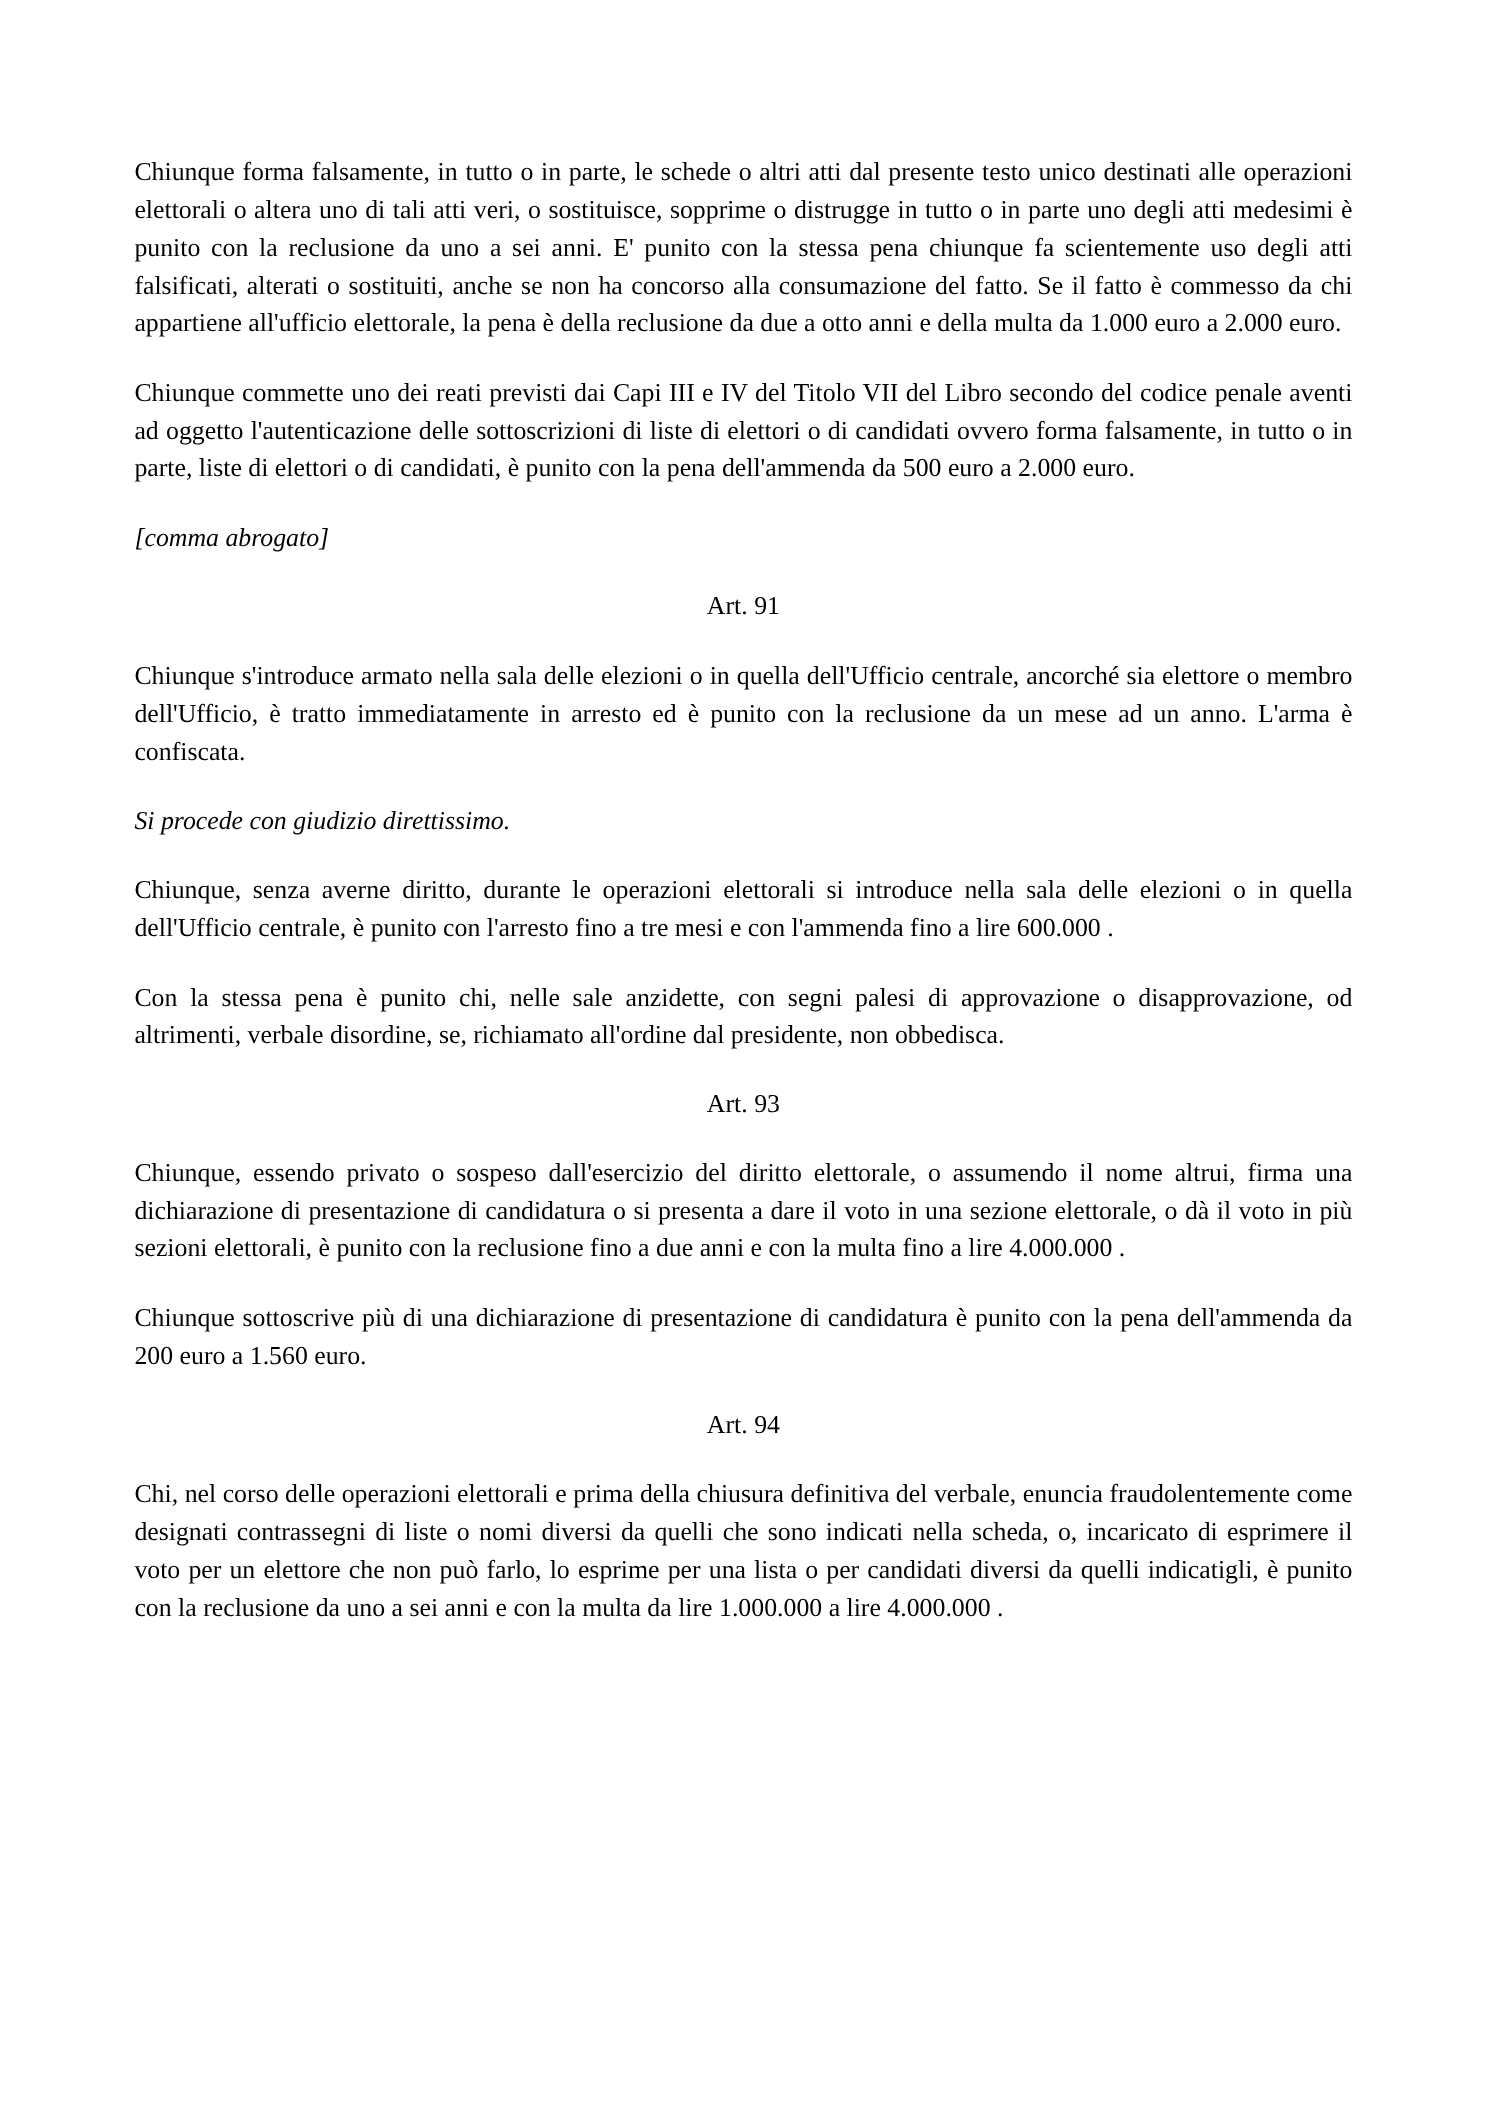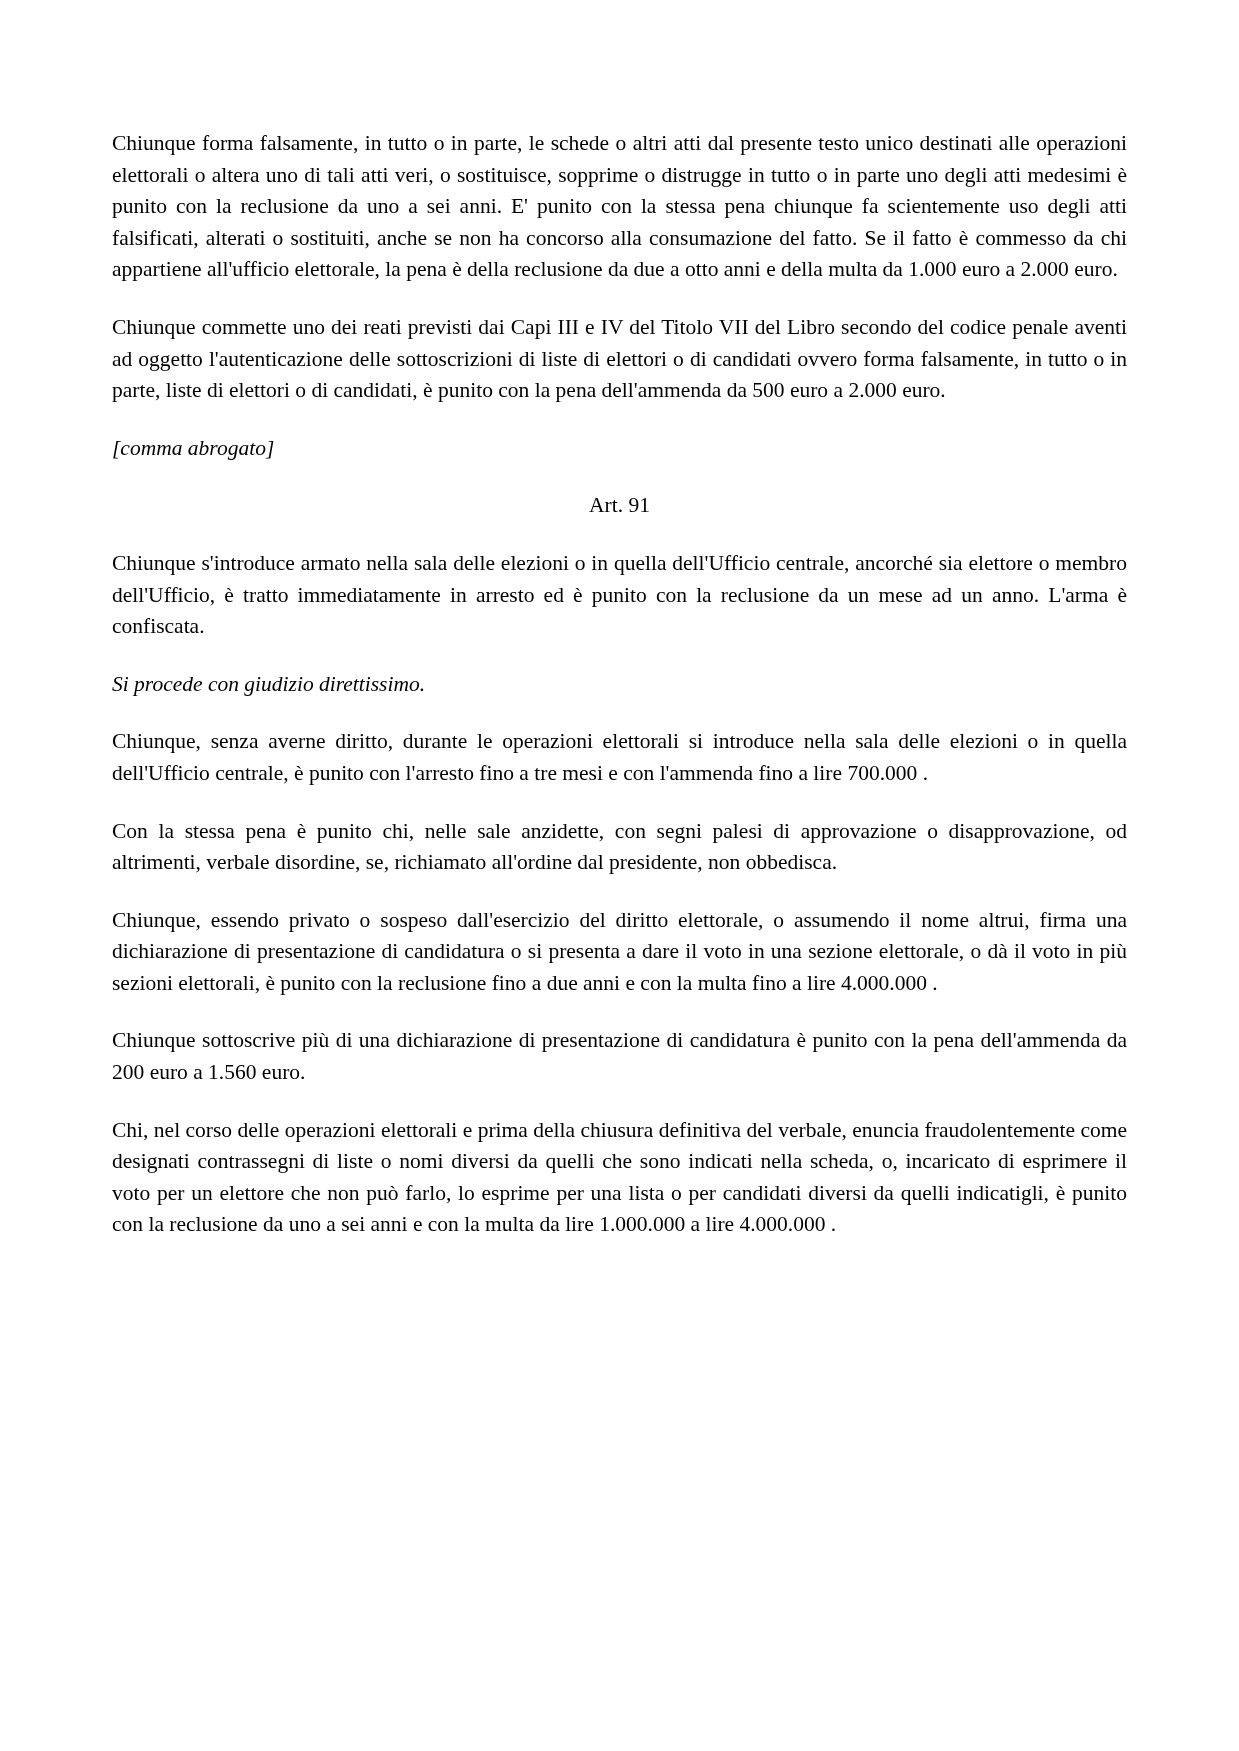--- a/index.html
+++ b/index.html
@@ -54,26 +54,28 @@
 
     <p class="para plain">[comma abrogato]</p>
 
     <p class="para heading">Art. 91</p>
 
     <p class="para">Chiunque s'introduce armato nella sala delle elezioni o in quella dell'Ufficio centrale, ancorché sia elettore o membro dell'Ufficio, è tratto immediatamente in arresto ed è punito con la reclusione da un mese ad un anno. L'arma è confiscata.</p>
 
     <p class="para plain">Si procede con giudizio direttissimo.</p>
 
 
-    <p class="para">Chiunque, senza averne diritto, durante le operazioni elettorali si introduce nella sala delle elezioni o in quella dell'Ufficio centrale, è punito con l'arresto fino a tre mesi e con l'ammenda fino a lire 700.000  .</p>
+    <p class="para">Chiunque, senza averne diritto, durante le operazioni elettorali si introduce nella sala delle elezioni o in quella dell'Ufficio centrale, è punito con l'arresto fino a tre mesi e con l'ammenda fino a lire 600.000  .</p>
 
     <p class="para">Con la stessa pena è punito chi, nelle sale anzidette, con segni palesi di approvazione o disapprovazione, od altrimenti, verbale disordine, se, richiamato all'ordine dal presidente, non obbedisca.</p>
 
+    <p class="para heading">Art. 93</p>
 
     <p class="para">Chiunque, essendo privato o sospeso dall'esercizio del diritto elettorale, o assumendo il nome altrui, firma una dichiarazione di presentazione di candidatura o si presenta a dare il voto in una sezione elettorale, o dà il voto in più sezioni elettorali, è punito con la reclusione fino a due anni e con la multa fino a lire 4.000.000  .</p>
 
     <p class="para">Chiunque sottoscrive più di una dichiarazione di presentazione di candidatura è punito con la pena dell'ammenda da 200 euro a 1.560 euro.</p>
 
+    <p class="para heading">Art. 94</p>
 
     <p class="para">Chi, nel corso delle operazioni elettorali e prima della chiusura definitiva del verbale, enuncia fraudolentemente come designati contrassegni di liste o nomi diversi da quelli che sono indicati nella scheda, o, incaricato di esprimere il voto per un elettore che non può farlo, lo esprime per una lista o per candidati diversi da quelli indicatigli, è punito con la reclusione da uno a sei anni e con la multa da lire 1.000.000  a lire 4.000.000  .</p>
 
   </div>
 </div>
 
 </body></html>

